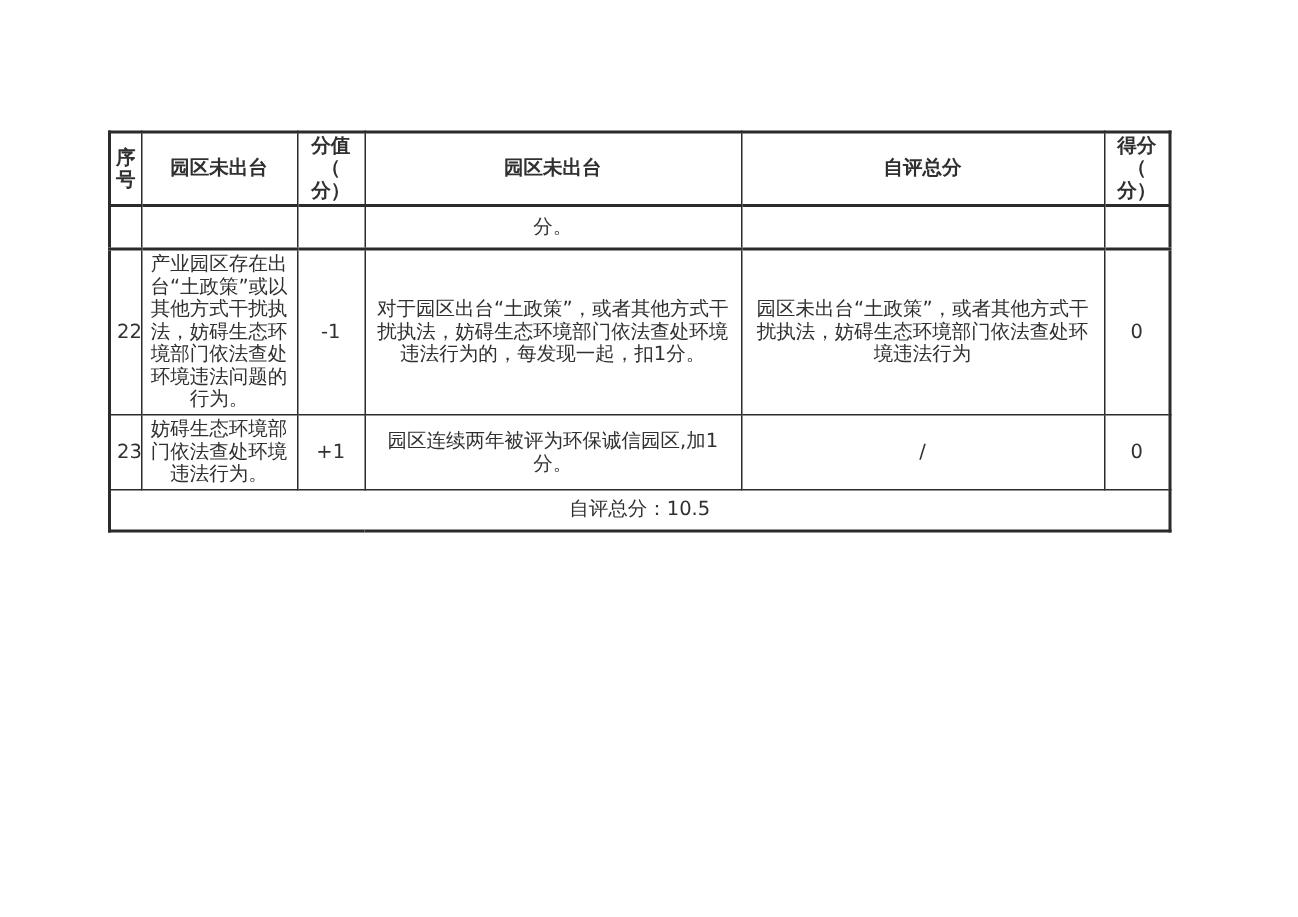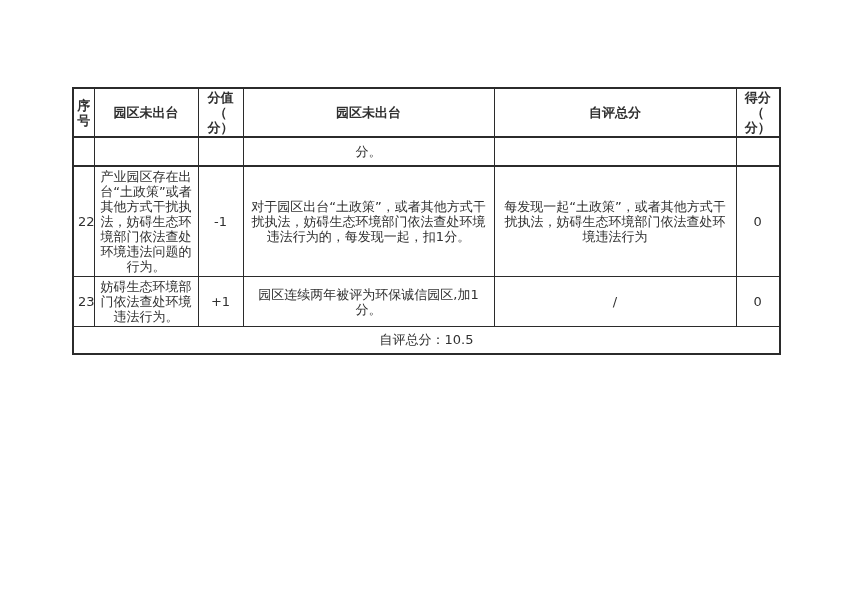--- a/index.html
+++ b/index.html
@@ -82,24 +82,24 @@
         <td></td>
         <td></td>
         <td></td>
         <td class="cell-left">分。</td>
         <td></td>
         <td></td>
       </tr>
 
       <tr class="h-row22">
         <td class="cell-serial">22.</td>
-        <td class="cell-left">产业园区存在出台“土政策”或者其他方式干扰执法，妨碍生态环境部门依法查处环境违法问题的行为。</td>
+        <td class="cell-left">产业园区存在出台“土政策”或以其他方式干扰执法，妨碍生态环境部门依法查处环境违法问题的行为。</td>
         <td>-1</td>
         <td class="cell-left">对于园区出台“土政策”，或者其他方式干扰执法，妨碍生态环境部门依法查处环境违法行为的，每发现一起，扣1分。</td>
-        <td>每发现一起“土政策”，或者其他方式干扰执法，妨碍生态环境部门依法查处环境违法行为</td>
+        <td>园区未出台“土政策”，或者其他方式干扰执法，妨碍生态环境部门依法查处环境违法行为</td>
         <td class="cell-left">0</td>
       </tr>
 
       <tr class="h-row23">
         <td class="cell-serial">23.</td>
         <td class="cell-left">妨碍生态环境部门依法查处环境违法行为。</td>
         <td>+1</td>
         <td class="cell-left">园区连续两年被评为环保诚信园区,加1分。</td>
         <td>/</td>
         <td class="cell-left">0</td>

